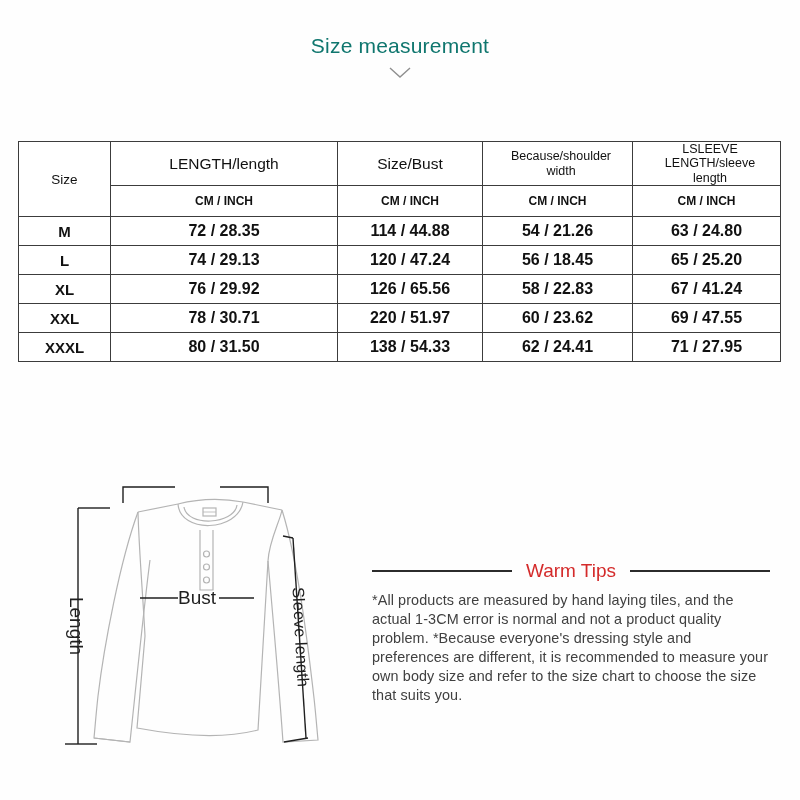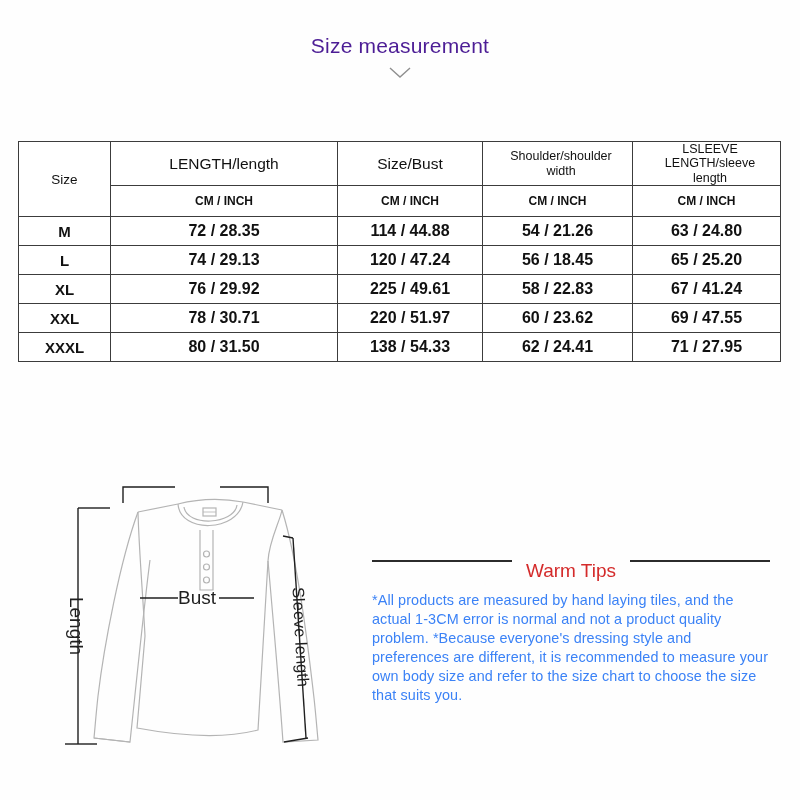--- a/index.html
+++ b/index.html
@@ -7,21 +7,21 @@
   body {
     position: relative;
     width: 800px; height: 800px;
     background: #fefefe;
     font-family: "Liberation Sans", sans-serif;
     color: #1d1d1d;
     overflow: hidden;
   }
   .page-title {
     position: absolute; top: 34px; left: 0; width: 800px;
-    text-align: center; font-size: 21px; font-weight: 500; color: #4c1d95;
+    text-align: center; font-size: 21px; font-weight: 500; color: #0f766e;
     letter-spacing: 0.2px;
   }
   .chevron-wrap {
     position: absolute; top: 66px; left: 388px; width: 24px; height: 14px;
   }
   
   .size-table {
     position: absolute; left: 18px; top: 141px; width: 762px;
     border-collapse: collapse; table-layout: fixed;
     background: #ffffff;
@@ -40,28 +40,28 @@
     padding-left: 7px; line-height: 1.15; vertical-align: middle;
   }
   .col-small .line { display: block; }
   .hide-left { border-left-style: hidden; margin-top: 32px; }
   .data-row td { height: 29px; font-size: 16px; font-weight: bold; }
   .data-row td.size-cell { font-size: 15px; }
   
   .figure-wrap { position: absolute; left: 46px; top: 466px; width: 330px; height: 300px; }
   
   .tips { position: absolute; left: 372px; top: 560px; width: 398px; }
-  .tips-title-row { display: flex; }
+  .tips-title-row { display: flex; align-items: center; }
   .tips-line { flex: 1; height: 0; border-top: 2px solid #2b2b2b; }
   .tips-title {
     margin: 0 14px; font-size: 19px; font-weight: 500; color: #d42b2b;
     white-space: nowrap;
   }
   .tips-body {
-    margin-top: 9px; font-size: 14.4px; line-height: 1.32; color: #3b82f6;
+    margin-top: 9px; font-size: 14.4px; line-height: 1.32; color: #404040;
     letter-spacing: 0.1px;
   }
 </style>
 </head>
 <body>
 
 <div class="page-title">Size measurement</div>
 <div class="chevron-wrap">
   <svg width="24" height="14" viewBox="0 0 24 14">
     <polyline points="2,2 12,11 22,2" fill="none" stroke="#8f8f8f" stroke-width="1.4"></polyline>
@@ -75,21 +75,21 @@
       <col style="width:145px">
     <col style="width:150px">
       <col style="width:148px">
   </colgroup>
   <tbody>
     <tr class="col-title-row">
       <td rowspan="2" class="corner-cell">Size</td>
       <td class="col-big"><span class="line">LENGTH/length</span></td>
       <td class="col-big"><span class="line">Size/Bust</span></td>
       <td class="col-small">
-          <span class="line">Shoulder/shoulder</span>
+          <span class="line">Because/shoulder</span>
           <span class="line">width</span>
         </td>
       <td class="col-small hide-left">
           <span class="line">LSLEEVE LENGTH/sleeve</span>
           <span class="line">length</span>
         </td>
     </tr>
     <tr class="unit-row">
       <td>CM / INCH</td>
       <td>CM / INCH</td>
@@ -106,21 +106,21 @@
     <tr class="data-row">
       <td class="size-cell">L</td>
       <td>74 / 29.13</td>
       <td>120 / 47.24</td>
       <td>56 / 18.45</td>
       <td>65 / 25.20</td>
     </tr>
     <tr class="data-row">
       <td class="size-cell">XL</td>
       <td>76 / 29.92</td>
-      <td>225 / 49.61</td>
+      <td>126 / 65.56</td>
       <td>58 / 22.83</td>
       <td>67 / 41.24</td>
     </tr>
     <tr class="data-row">
       <td class="size-cell">XXL</td>
       <td>78 / 30.71</td>
       <td>220 / 51.97</td>
       <td>60 / 23.62</td>
       <td>69 / 47.55</td>
     </tr>

